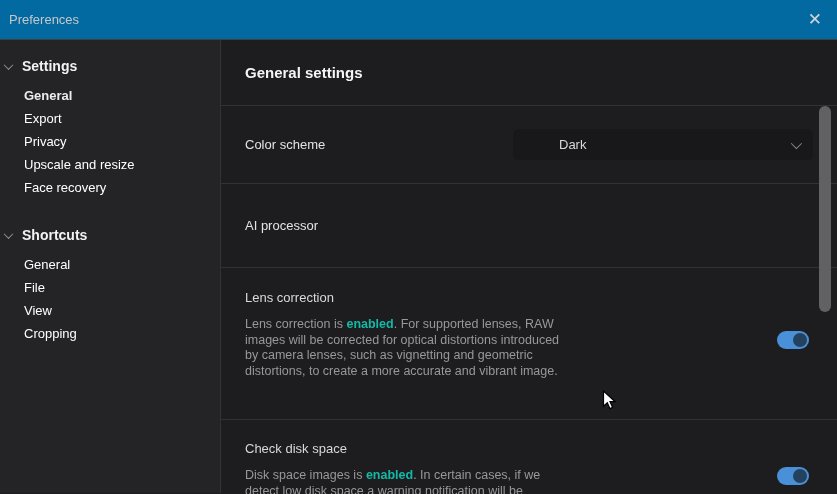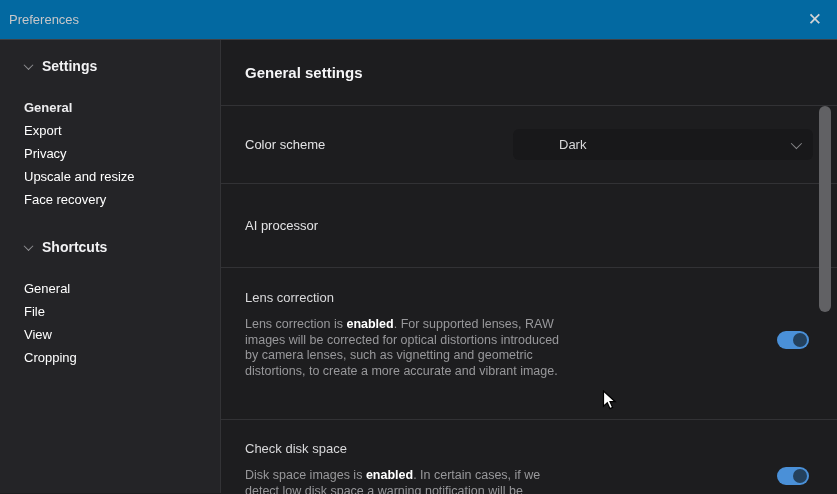--- a/index.html
+++ b/index.html
@@ -30,31 +30,31 @@
   .sidebar {
     width:221px; height:100%;
     background:#242427;
     border-right:1px solid #333336;
     padding-top:16px;
     flex:none;
   }
   .section + .section { margin-top:26px; }
   .section-header {
     display:flex; align-items:center;
-    padding-left:5px; height:20px;margin-left:20px;
+    padding-left:5px; height:20px;
   }
   .chev {
     width:7px; height:7px;
     border-right:1.5px solid #909093;
     border-bottom:1.5px solid #909093;
     transform:rotate(45deg) translate(-1px,-1px);
     margin-right:10px; flex:none;
   }
   .section-label { font-size:14px; font-weight:bold; color:#f2f2f4; }
-  .items { margin-top:20px; }
+  .items { margin-top:8px; }
   .item {
     height:23px; line-height:23px;
     padding-left:24px;
     font-size:13px; color:#ffffff;
     cursor:default;
   }
   .item.active { color:#ececee; font-weight:bold; }
   
   .content { flex:1; position:relative; background:#1d1d1f; }
   .heading-block {
@@ -84,21 +84,21 @@
     flex:none; margin-left:12px;
   }
   .toggle-row { position:relative; }
   .toggle-row.r3 { height:152px; padding-top:22px; }
   .toggle-row.r4 { height:120px; padding-top:21px; border-bottom:none; }
   .toggle-title { font-size:13px; color:#d9d9db; }
   .toggle-desc {
     margin-top:12px; width:318px;
     font-size:12.5px; line-height:15.5px; color:#98989b;
   }
-  .toggle-desc b { color:#ffffff; }
+  .toggle-desc b { color:#14b8a6; }
   .toggle {
     position:absolute; right:28px;
     width:32px; height:18px; border-radius:9px;
     background:#4a90d8; cursor:default;
   }
   .toggle-row.r3 .toggle { top:63px; }
   .toggle-row.r4 .toggle { top:47px; }
   .toggle .knob {
     position:absolute; top:2px; right:2px;
     width:14px; height:14px; border-radius:50%;

